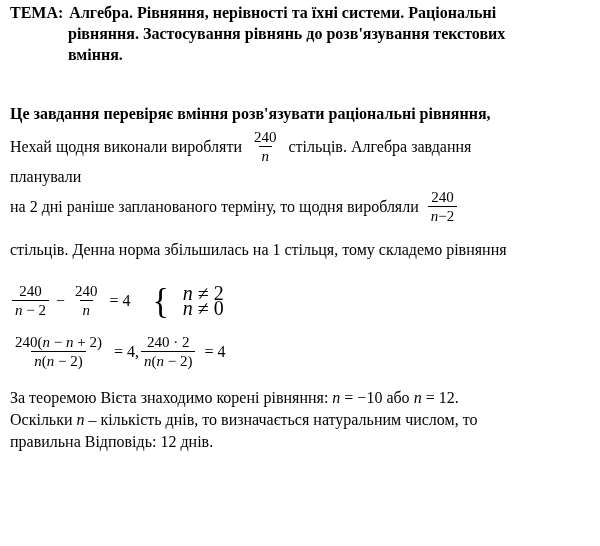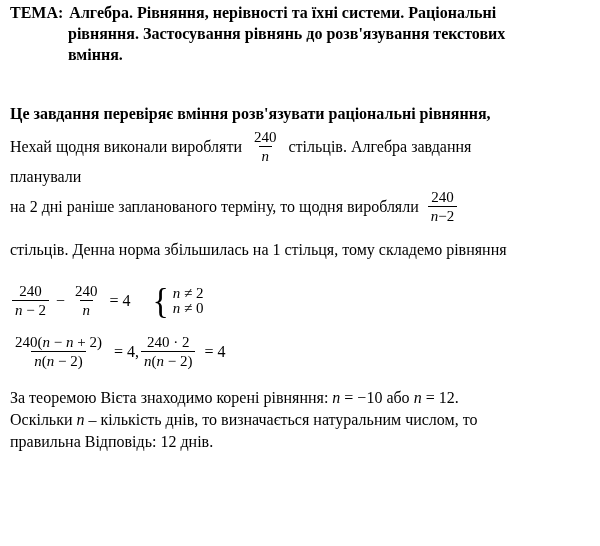--- a/index.html
+++ b/index.html
@@ -43,21 +43,21 @@
   .rhs{margin-left:7px;}
   .gap22{margin-left:22px;}
   .gap28{margin-left:30px;justify-content:flex-end;}
   .gap20{margin-left:20px;}
   .math i{font-style:italic;}
   sup{font-size:68%;}
 
   
   .cases{display:flex;align-items:center;}
   .brace{font-size:34px;font-weight:400;line-height:30px;transform:scaleY(1.05);}
-  .case-rows{display:flex;flex-direction:column;line-height:15px;font-size:15px;margin-left:4px;}
+  .case-rows{display:flex;flex-direction:column;line-height:15px;font-size:20px;margin-left:14px;}
 
   .conclusion{margin-top:17px;}
 </style>
 </head>
 <body>
 
 <div class="page">
 
   <div class="tema">
     <div>

